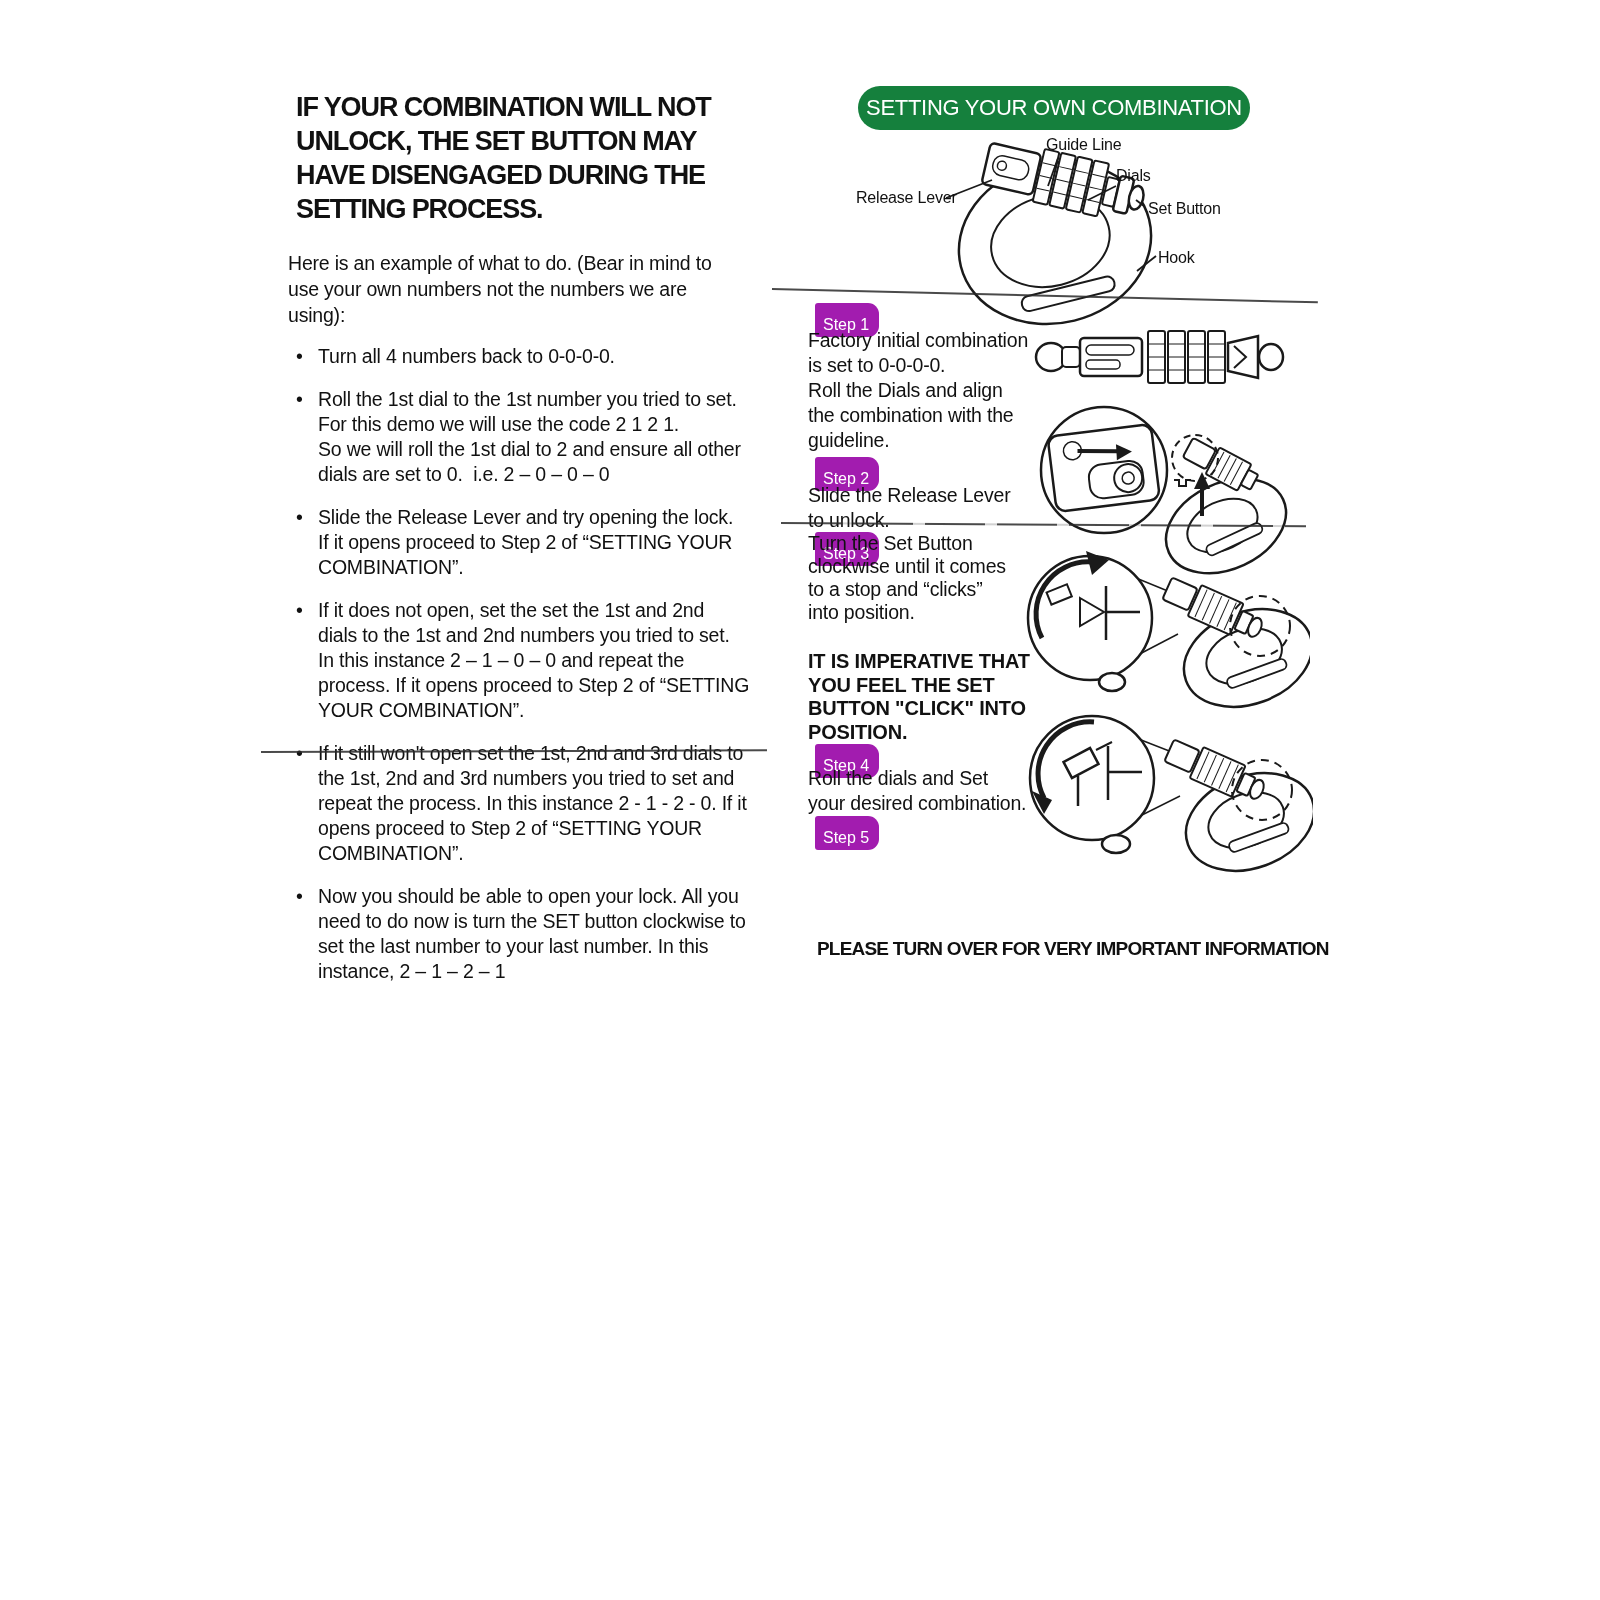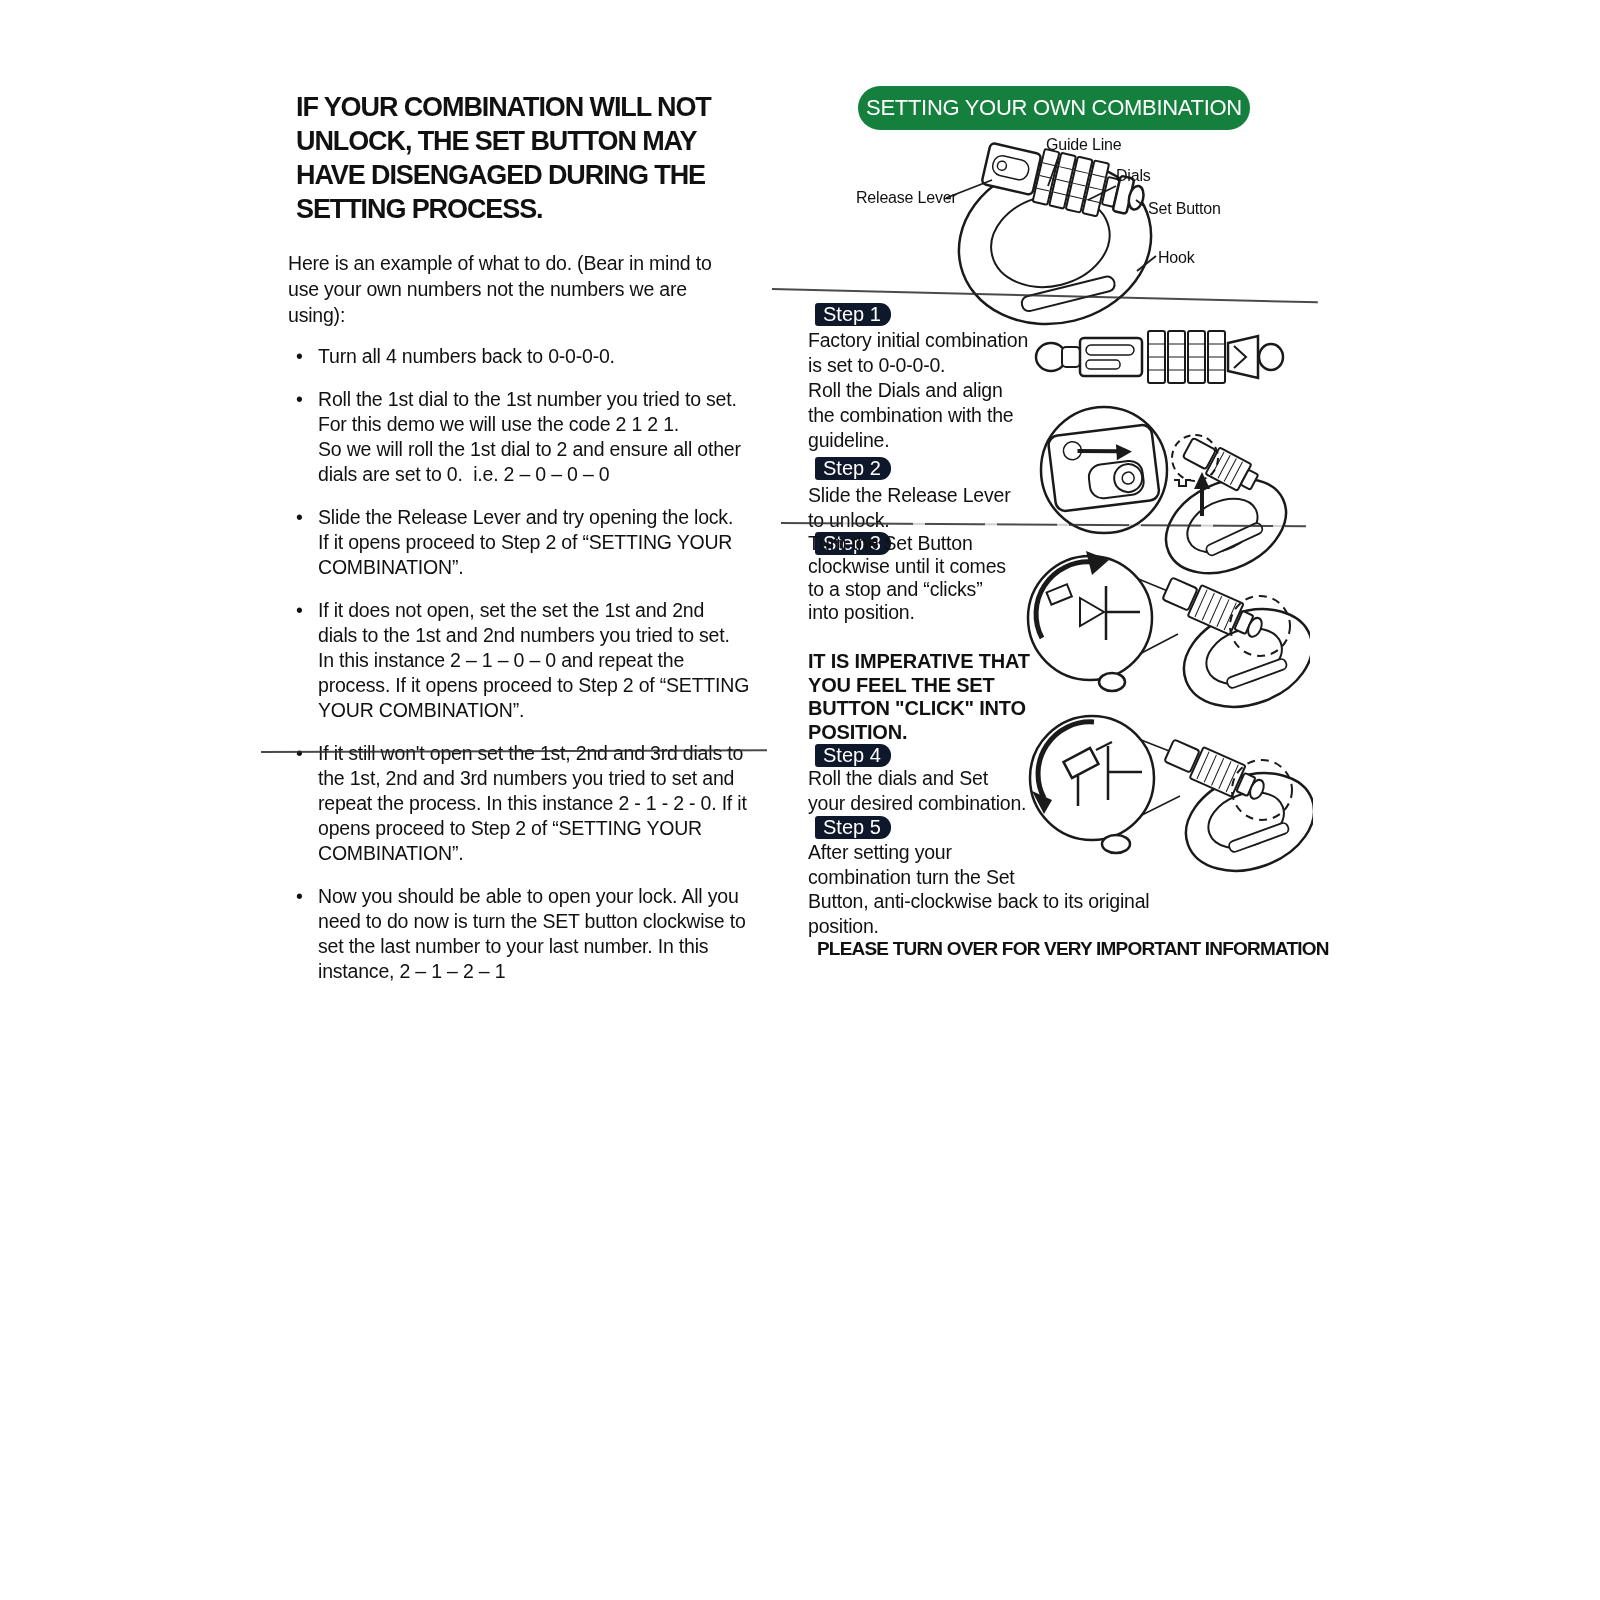--- a/index.html
+++ b/index.html
@@ -9,22 +9,22 @@
   .pre{white-space:pre;}
   .heading{font-weight:bold;font-size:27px;line-height:34px;letter-spacing:-1.1px;}
   .body-text{font-size:19.5px;line-height:25px;letter-spacing:-0.2px;}
   .intro{font-size:19.5px;line-height:26px;letter-spacing:-0.2px;}
   .bullets{display:flex;flex-direction:column;gap:18px;}
   .bullet{display:flex;}
   .bullet .dot{width:22px;flex:none;font-size:19.5px;line-height:25px;}
   .banner{background:#15803d;color:#ffffff;border-radius:23px;display:flex;align-items:center;
           justify-content:center;font-size:22px;letter-spacing:-0.3px;}
   .dlabel{font-size:16px;letter-spacing:-0.2px;}
-  .step-badge{position:absolute;left:815px;background:#0f172a;color:#ffffff;font-size:20px;
-              line-height:20px;padding:1px 10px 2px 8px;border-radius:3px 11px 11px 3px;}
+  .step-badge{position:absolute;left:815px;background:#a21caf;color:#ffffff;font-size:16px;
+              line-height:20px;padding:12px 10px 2px 8px;border-radius:3px 11px 11px 3px;}
   .step-text{position:absolute;left:808px;font-size:19.5px;letter-spacing:-0.2px;white-space:pre;}
   .bold{font-weight:bold;}
   .footer-note{position:absolute;font-weight:bold;font-size:19px;letter-spacing:-0.8px;}
   .artifact{position:absolute;height:2px;background:#2a2a2a;transform-origin:left center;opacity:0.85;}
   svg{display:block;}
 </style>
 </head>
 <body>
 
 <div class="page">
@@ -148,24 +148,20 @@
   <div class="step-text" style="top:532px;line-height:23px">Turn the Set Button
 clockwise until it comes
 to a stop and “clicks”
 into position.</div>
   <div class="step-text bold" style="top:650px;line-height:23.5px;font-size:20px">IT IS IMPERATIVE THAT
 YOU FEEL THE SET
 BUTTON "CLICK" INTO
 POSITION.</div>
   <div class="step-text" style="top:766px;line-height:25px">Roll the dials and Set
 your desired combination.</div>
-  <div class="step-text" style="top:840px;line-height:24.5px">After setting your
-combination turn the Set
-Button, anti-clockwise back to its original
-position.</div>
 
   <svg class="abs" style="left:1034px;top:324px" width="252" height="66" viewBox="0 0 252 66">
     <g stroke="#1a1a1a" fill="#ffffff">
       <ellipse cx="17" cy="33" rx="15" ry="14" stroke-width="2.5"></ellipse>
       <rect x="28" y="23" width="18" height="20" rx="4" stroke-width="2"></rect>
       <rect x="46" y="14" width="62" height="38" rx="4" stroke-width="2.5"></rect>
       <rect x="52" y="21" width="48" height="10" rx="5" stroke-width="1.5"></rect>
       <rect x="52" y="36" width="34" height="9" rx="4" stroke-width="1.5"></rect>
       <rect x="114" y="7" width="17" height="52" rx="2" stroke-width="2"></rect>
       <rect x="134" y="7" width="17" height="52" rx="2" stroke-width="2"></rect>

